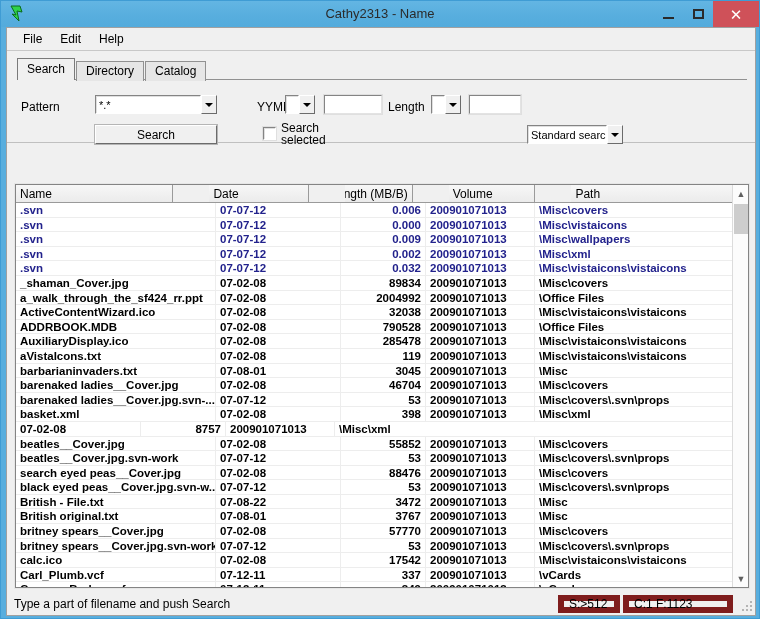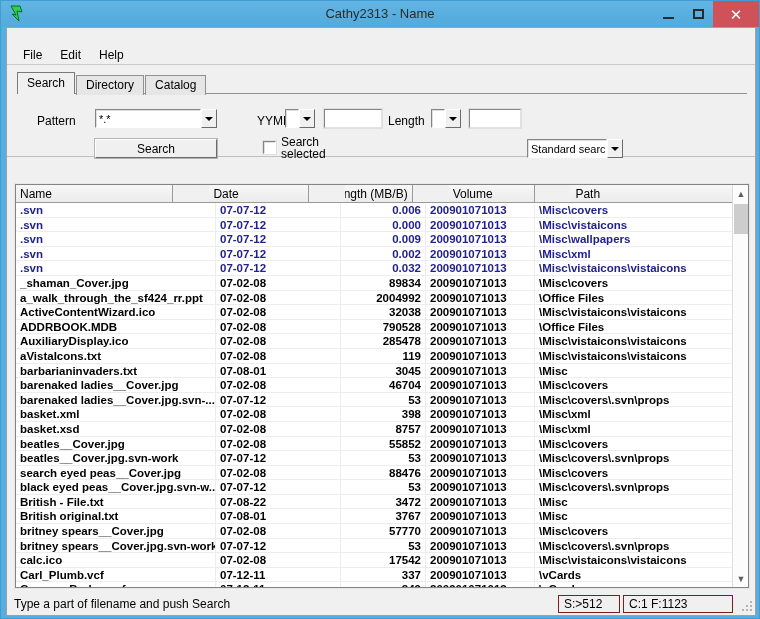--- a/index.html
+++ b/index.html
@@ -71,24 +71,24 @@
     position: absolute;
     left: 5px; top: 26px;
     width: 750px; height: 566px;
     background: #f0f0f0;
     border: 1px solid #a0a0a0;
     border-bottom: none;
   }
 
   
   #menubar {
-    height: 37px;
-    background: #f0f0f0;
-    display: flex;
-    align-items: flex-end;
+    height: 23px;
+    background: #f0f0f0;
+    display: flex;
+    align-items: center;
     padding-left: 8px;
     border-bottom: 1px solid #c8c8c8;
   }
   .menuitem {
     font-size: 12px;
     color: #000;
     padding: 2px 8px;
     margin-right: 2px;
   }
 
@@ -312,21 +312,21 @@
     width: 750px; height: 23px;
     background: #f0f0f0;
     border: 1px solid #a0a0a0;
     border-top: none;
     display: flex;
     align-items: center;
     padding: 0 2px;
   }
   .statuspane {
     height: 18px;
-    border: 1px solid #7f1d1d;
+    border: 6px solid #7f1d1d;
     font-size: 12px;
     display: flex; align-items: center;
     padding: 0 5px;
     color: #000;
     background: #f0f0f0;
   }
   #status-main { flex: 1; border: none; }
   #status-s { width: 62px; }
   #status-c { width: 110px; margin-left: 3px; }
   #grip {
@@ -372,21 +372,21 @@
     <div id="tabarea">
       <div id="tabs">
         <div class="tab active">Search</div>
         <div class="tab">Directory</div>
         <div class="tab">Catalog</div>
       </div>
       <div id="tabline"></div>
     </div>
 
     <div id="panel">
-      <div class="lbl" style="left:30px; top:19px;">Pattern</div>
+      <div class="lbl" style="left:14px; top:19px;">Pattern</div>
 
       <div class="combo" style="left:88px; top:14px; width:122px; height:19px;">
         <div class="field">*.*</div>
         <div class="arrow">
             <div class="caret"></div>
           </div>
       </div>
 
       <div class="lbl" style="left:250px; top:19px;">YYMMDD</div>
 
@@ -539,21 +539,20 @@
             <div class="cell c-path">\Misc\covers\.svn\props</div>
           </div>
           <div class="row file">
             <div class="cell c-name">basket.xml</div>
             <div class="cell c-date">07-02-08</div>
             <div class="cell c-len right">398</div>
             <div class="cell c-vol">200901071013</div>
             <div class="cell c-path">\Misc\xml</div>
           </div>
           <div class="row file">
-            <div class="cell c-name">basket.xsd</div>
             <div class="cell c-date">07-02-08</div>
             <div class="cell c-len right">8757</div>
             <div class="cell c-vol">200901071013</div>
             <div class="cell c-path">\Misc\xml</div>
           </div>
           <div class="row file">
             <div class="cell c-name">beatles__Cover.jpg</div>
             <div class="cell c-date">07-02-08</div>
             <div class="cell c-len right">55852</div>
             <div class="cell c-vol">200901071013</div>

